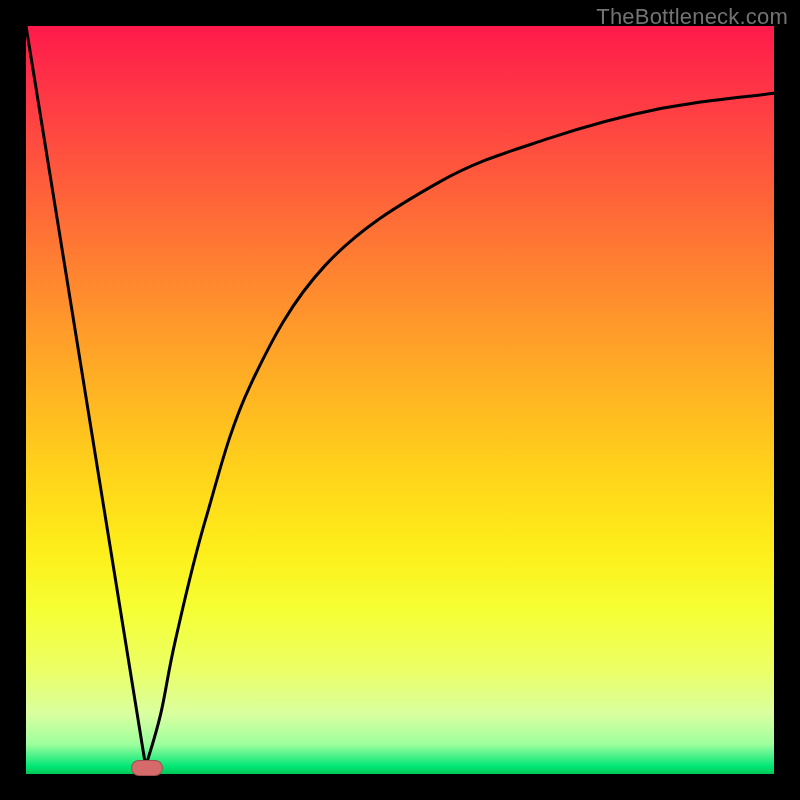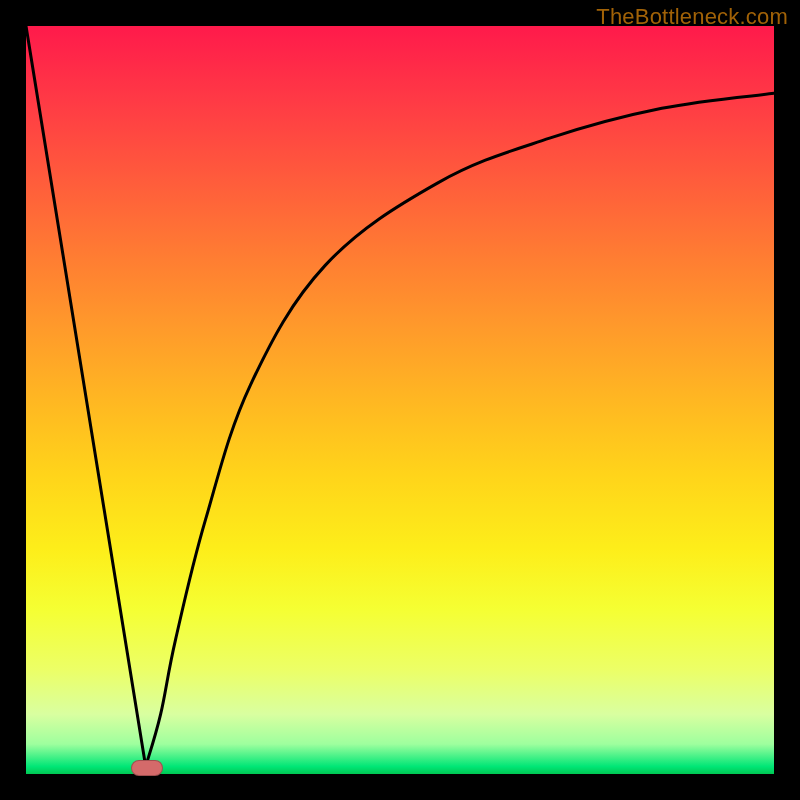--- a/index.html
+++ b/index.html
@@ -52,21 +52,21 @@
   .marker {
     position: absolute;
     background: #d46a6a;
     border-radius: 9px;
     border: 1px solid rgba(0,0,0,0.25);
   }
   .watermark {
     position: absolute;
     top: 4px;
     right: 12px;
-    color: #a16207;
+    color: #737373;
     font-size: 22px;
     letter-spacing: 0.2px;
     user-select: none;
   }
 </style>
 </head>
 <body>
 
 <div class="frame">
 

